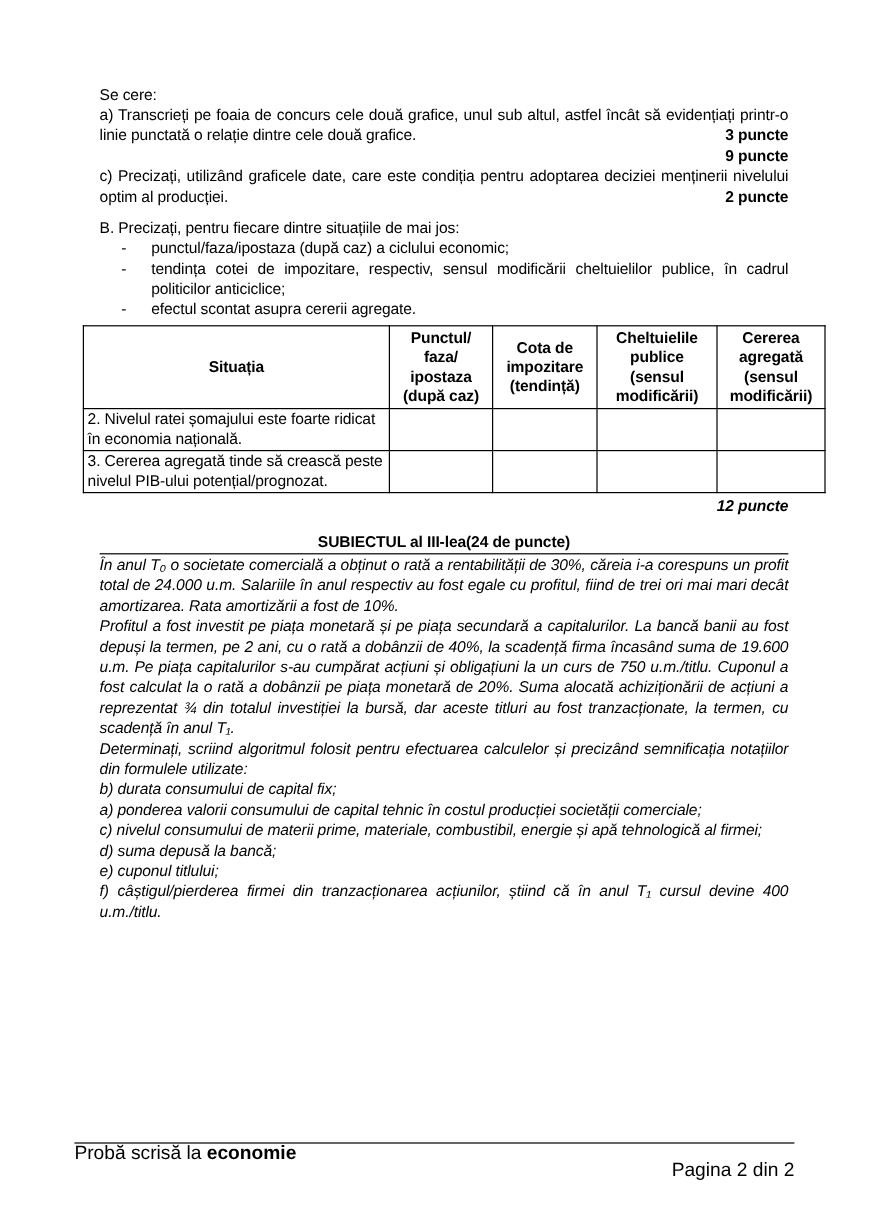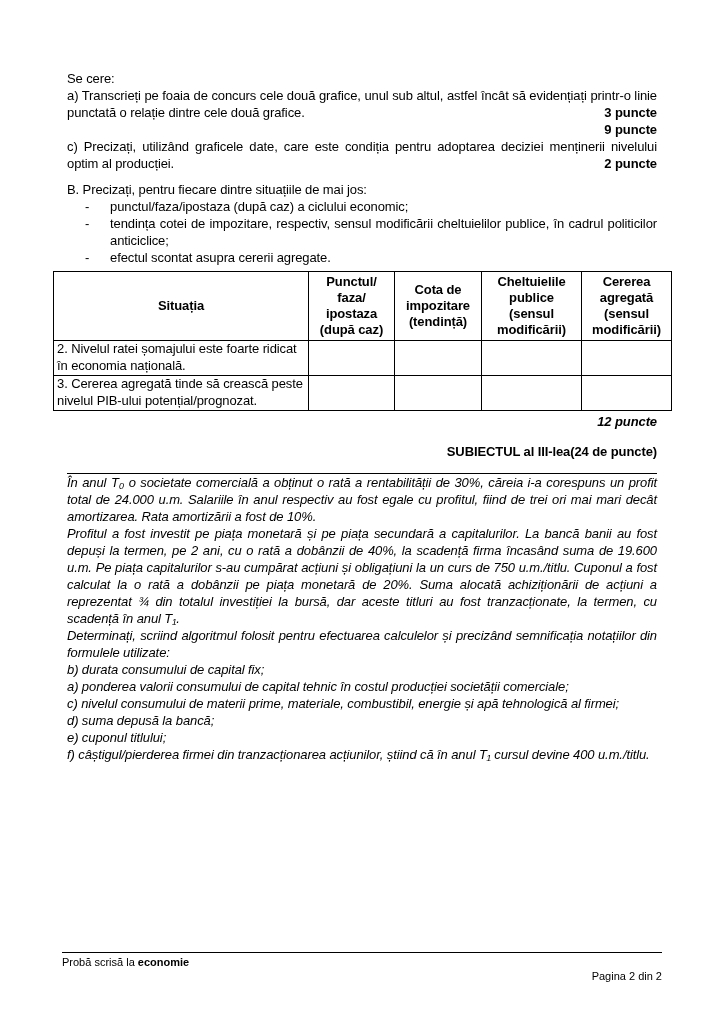--- a/index.html
+++ b/index.html
@@ -9,21 +9,21 @@
     height: 1024px;
     background: #ffffff;
     color: #000000;
     font-family: "Liberation Sans", "DejaVu Sans", sans-serif;
     font-size: 13px;
     line-height: 17px;
     letter-spacing: -0.1px;
     position: relative;
     overflow: hidden;
   }
-  .content { padding: 70px 67px 0 67px; }
+  .content { padding: 70px 67px 0 67px; margin-left: 16px; }
   .justify { text-align: justify; }
   .clearfix::after { content: ""; display: block; clear: both; }
   .pts { float: right; font-weight: bold; }
   .spacer-sm { height: 9px; }
   .bullet { position: relative; padding-left: 43px; text-align: justify; }
   .bullet-dash { position: absolute; left: 18px; top: 0; }
   table.matrix {
     border-collapse: collapse;
     table-layout: fixed;
     width: 618px;
@@ -45,33 +45,33 @@
     line-height: 16px;
   }
   .matrix td {
     vertical-align: top;
     padding: 0 3px 1px 3px;
     line-height: 16.5px;
   }
   .points-total { text-align: right; font-weight: bold; margin-top: 2px; font-style: italic; }
   .subj-heading {
     display: flex;
-    justify-content: flex-end;
+    justify-content: center;
     font-weight: bold;
     border-bottom: 1.5px solid #000;
     margin-top: 13px;
-    padding-bottom: 13px;
+    padding-bottom: 1px;
   }
   .para { text-align: justify; font-style: italic; }
   .footer {
     position: absolute;
     top: 952px;
     left: 62px;
     width: 600px;
-    font-size: 11px;
+    font-size: 16px;
     line-height: 14px;
     letter-spacing: 0;
   }
   .footer-rule { border-top: 1px solid #000; margin-bottom: 2px; }
   .bold { font-weight: bold; }
   .page-label { text-align: right; }
 </style>
 </head>
 <body>
 

